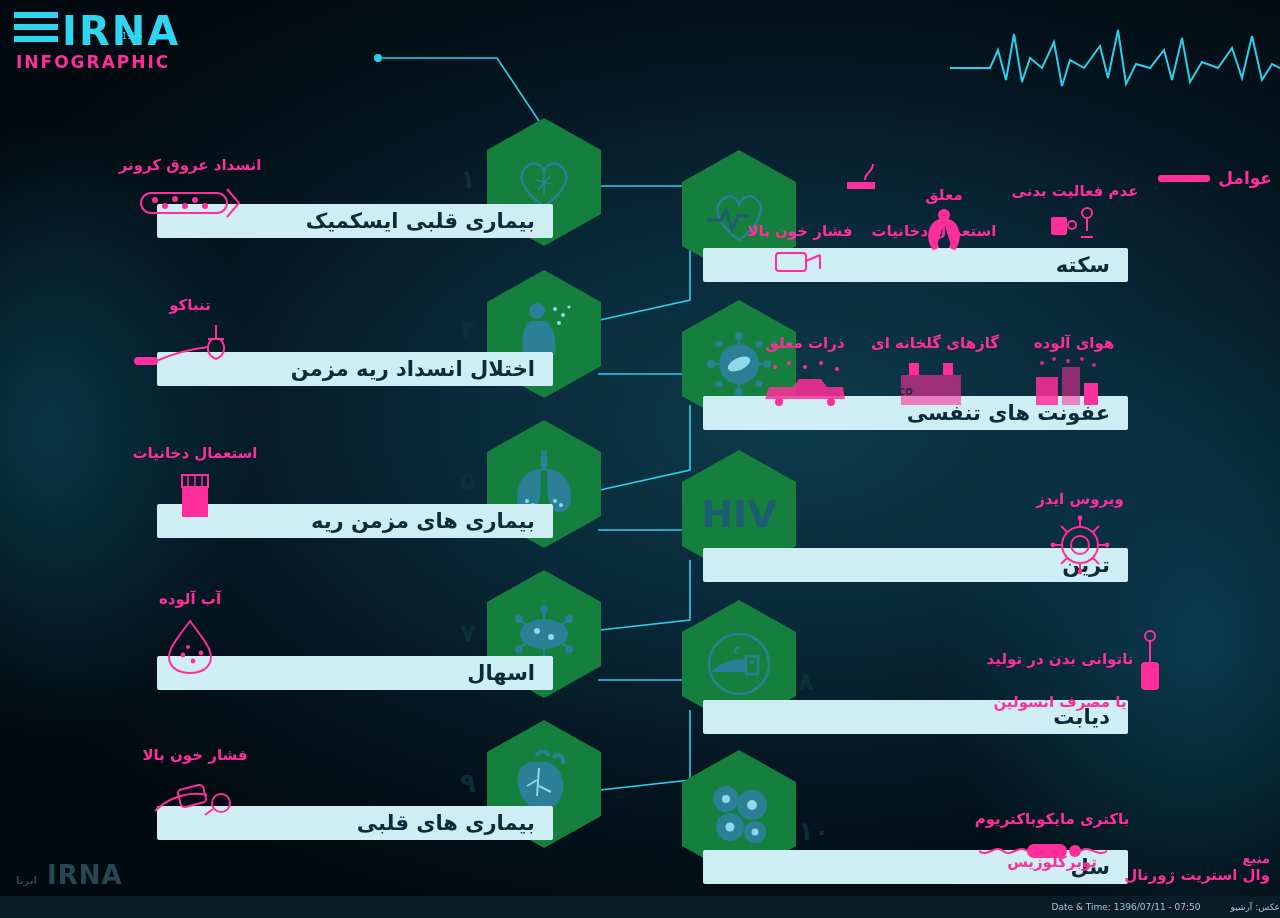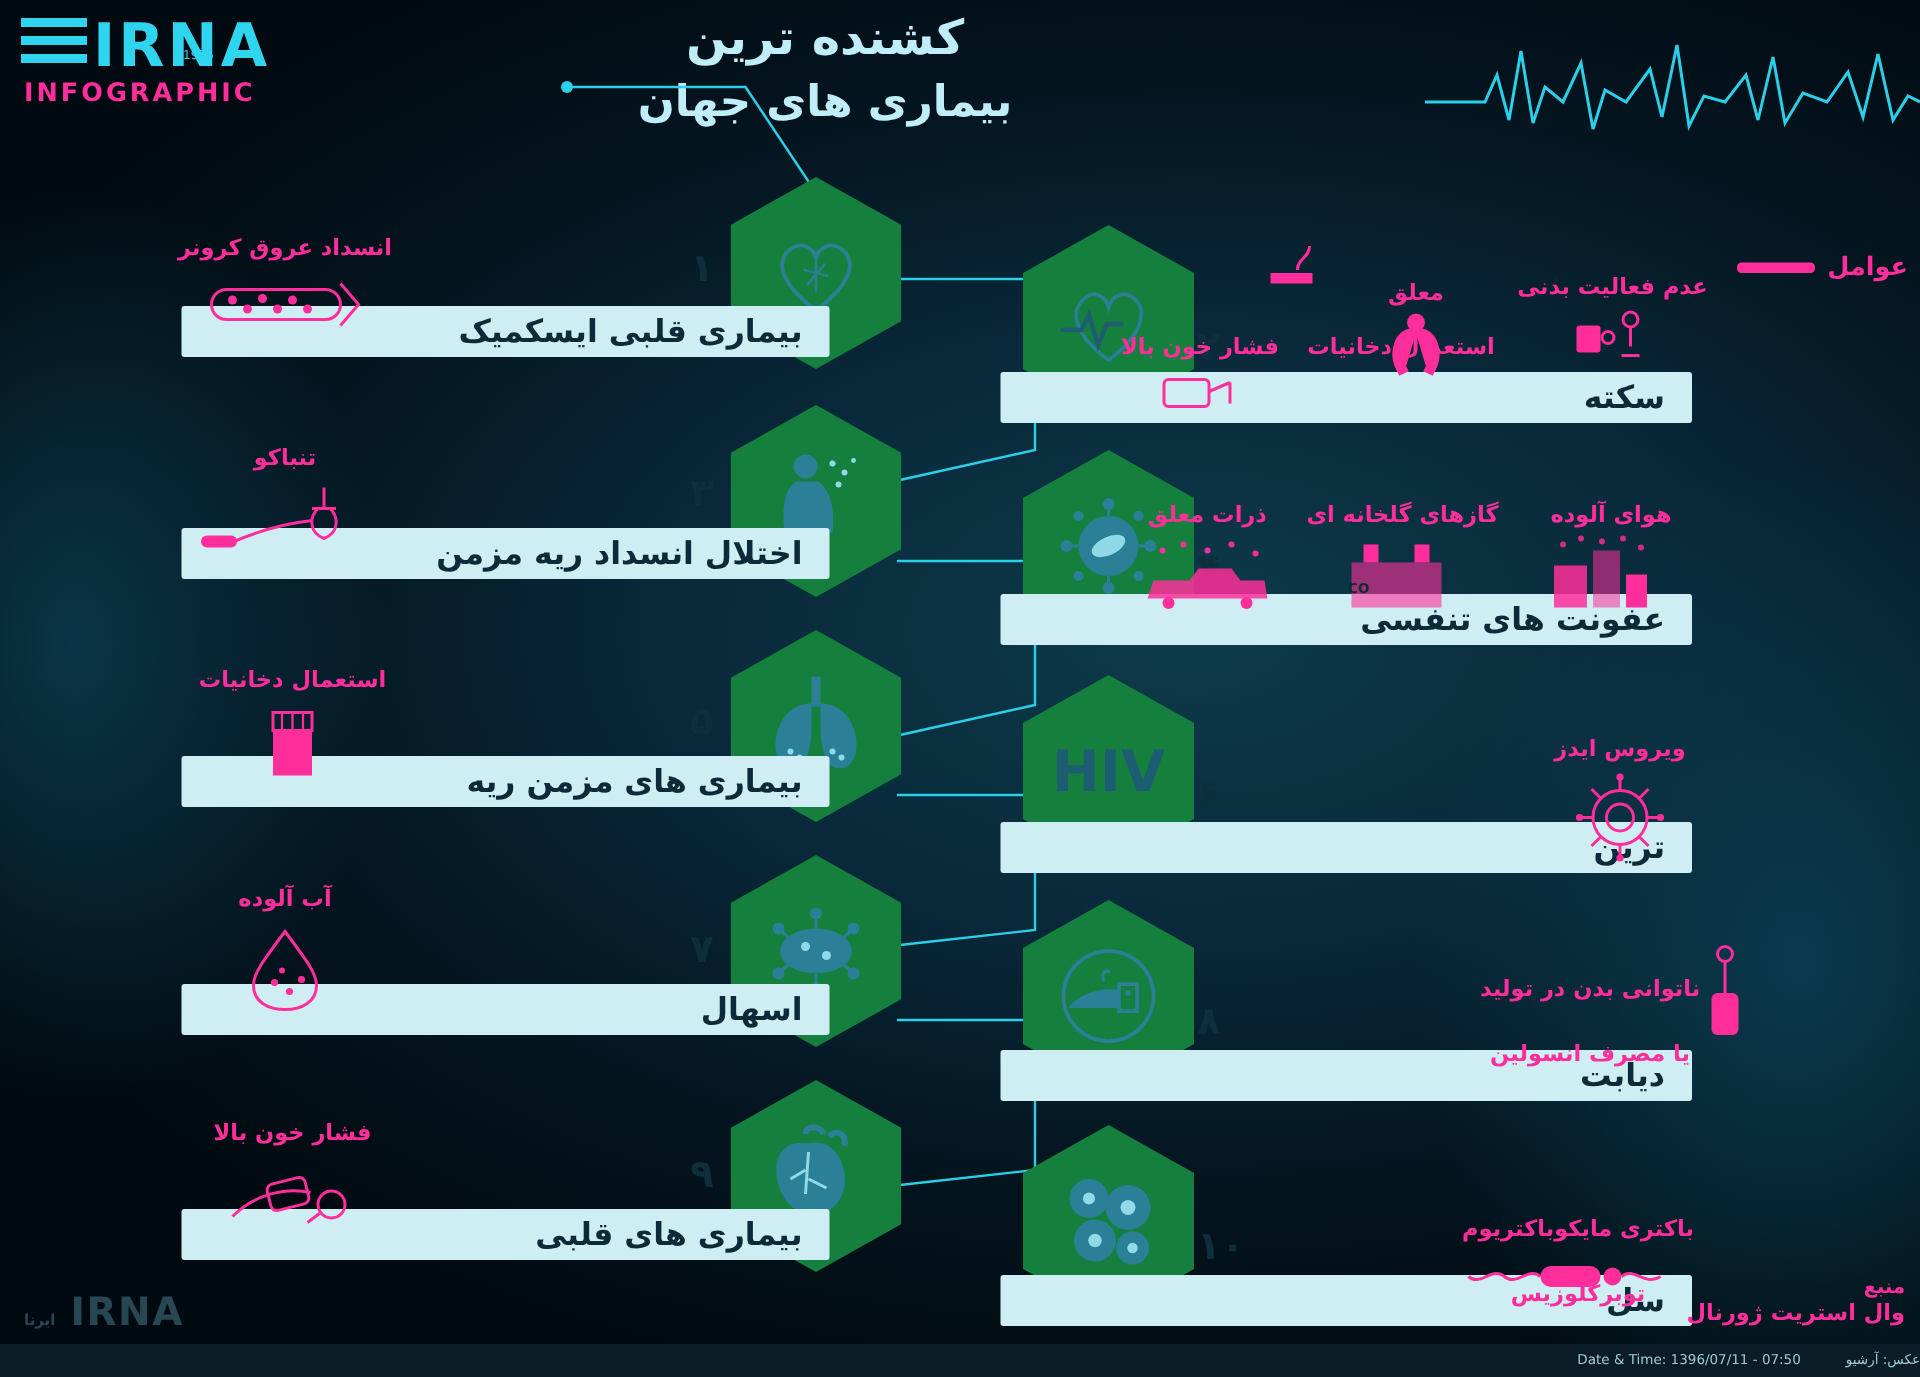--- a/index.html
+++ b/index.html
@@ -42,21 +42,21 @@
 
   
   .hex{position:absolute;width:114px;height:128px;
     background:#15803d;
     clip-path:polygon(50% 0%,100% 25%,100% 75%,50% 100%,0% 75%,0% 25%);
     display:flex;align-items:center;justify-content:center;}
   .hex svg{display:block;}
 
   
   .bar-row{position:absolute;height:34px;background:#cfeef4;border-radius:2px;
-    display:flex;align-items:center;direction:rtl;padding-left:36px;}
+    display:flex;align-items:center;direction:rtl;}
   .bar-row .txt{color:#0c2b38;font-size:21px;font-weight:bold;padding-right:18px;}
   .num{position:absolute;color:#0d2f3c;font-size:26px;font-weight:bold;}
 
   
   .fac{position:absolute;color:#ff2e9a;font-size:15px;font-weight:bold;direction:rtl;text-align:center;line-height:1.25;}
   .fac .cap{display:block;margin-bottom:2px;white-space:nowrap;margin-top:24px;}
   .pink{stroke:#ff2e9a;fill:none;stroke-width:2;}
   .pinkf{fill:#ff2e9a;}
 
   
@@ -77,22 +77,20 @@
 <div class="glow-r"></div>
 
 <div class="logo">
   <div class="bars"></div>
   <div class="irna">IRNA</div>
   <div class="sm">1936</div>
   <div class="sub">INFOGRAPHIC</div>
 </div>
 
 <div class="title">
-  <div class="l1">کشنده ترین</div>
-  <div class="l2">بیماری های جهان</div>
 </div>
 
 <svg class="ekg" viewBox="0 0 330 80">
   <polyline points="0,48 40,48 48,30 56,60 64,14 72,62 80,38 92,48 104,22 112,66 120,40 134,48 150,26 158,58 168,10 176,64 186,44 200,48 214,30 222,60 232,18 240,62 252,42 268,48 282,28 292,58 302,16 312,60 322,44 330,48" fill="none" stroke="#2ad0ea" stroke-width="2"></polyline>
 </svg>
 
 <div class="legend">
   <span class="lbl">عوامل</span>
   <span class="bar"></span>
 </div>

